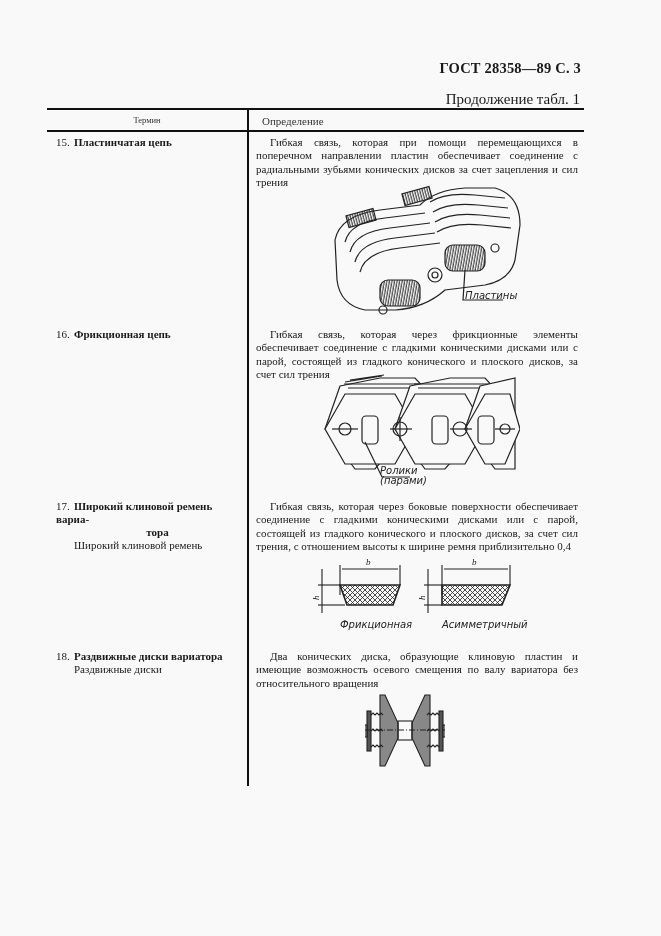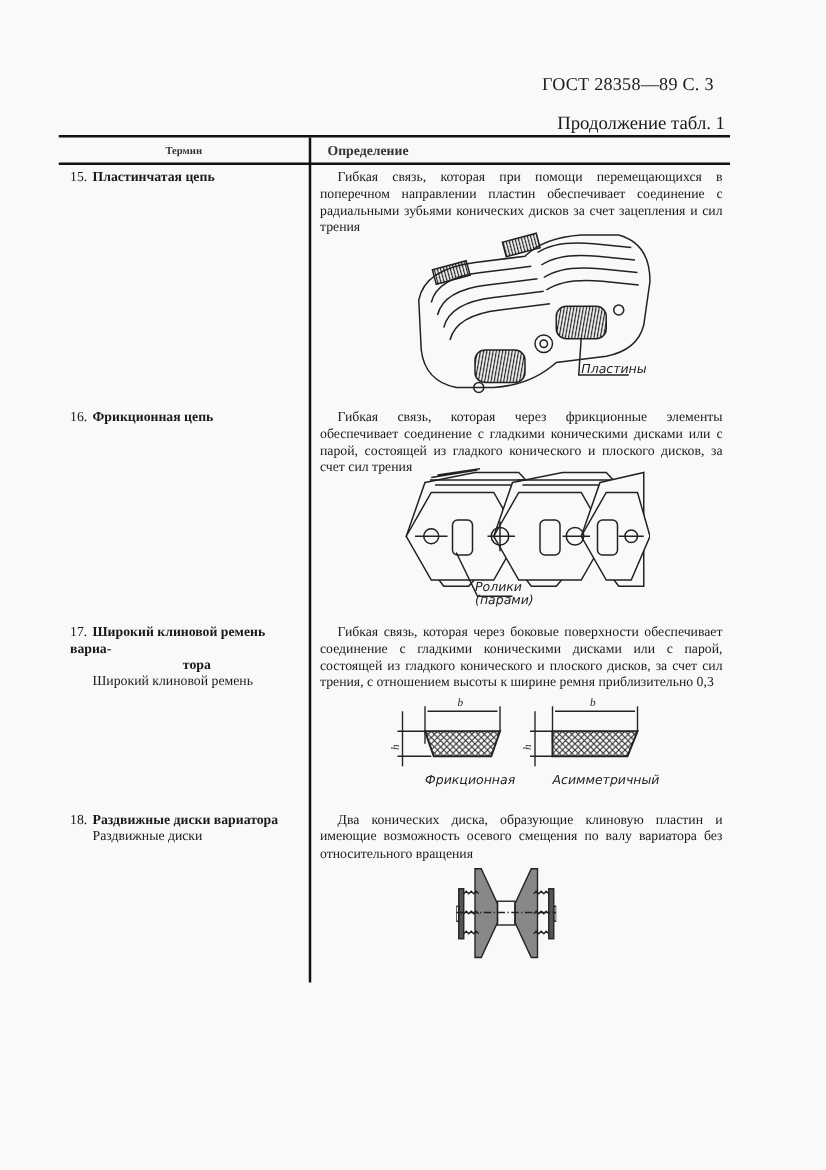--- a/index.html
+++ b/index.html
@@ -1,33 +1,33 @@
 <!DOCTYPE html>
 <html><head>
 <meta charset="utf-8">
 <style>
   html, body { margin: 0; padding: 0; }
   body {
     width: 661px; height: 936px; background: #f9f9f9; position: relative;
     font-family: "Liberation Serif", "DejaVu Serif", serif; color: #1a1a1a; overflow: hidden;
   }
   .page-header {
-    position: absolute; right: 90px; top: 60px;
-    font-weight: normal; font-size: 14.5px; letter-spacing: 0.2px;
+    position: absolute; right: 80px; top: 60px;
+    font-weight: bold; font-size: 14.5px; letter-spacing: 0.2px;
   }
   .continuation {
     position: absolute; right: 81px; top: 91px;
     font-size: 15px;
   }
   .rule { position: absolute; background: #111; }
   .rule.top { left: 47px; width: 537px; top: 108px; height: 2px; }
   .rule.head { left: 47px; width: 537px; top: 130px; height: 2px; }
   .rule.vdiv { left: 247px; width: 1.5px; top: 110px; height: 676px; }
   .th {
-    position: absolute; top: 115px; font-size: 8.5px; text-align: center; color: #333; font-weight: bold;
+    position: absolute; top: 115px; font-size: 8.5px; text-align: center; color: #333;
   }
   .th.terms { left: 47px; width: 200px; }
   .th.def { left: 248px; width: 336px; }
 
   .term {
     position: absolute; left: 56px; width: 185px; font-size: 11px; line-height: 13px;
   }
   .term .num { display: inline-block; width: 18px; }
   .term .name { font-weight: bold; }
   .term .syn { padding-left: 18px; display: block; }
@@ -130,21 +130,21 @@
     <span>Ролики</span><br>
     <span>(парами)</span>
   </div>
 </div>
 
 <div class="term" style="top:500px">
   <span class="num">17.</span><span class="name">Широкий клиновой ремень вариа-</span>
   <span class="cont">тора</span>
   <span class="syn">Широкий клиновой ремень</span>
 </div>
-<div class="def" style="top:500px">Гибкая связь, которая через боковые поверхности обеспечивает соединение с гладкими коническими дисками или с парой, состоящей из гладкого конического и плоского дисков, за счет сил трения, с отношением высоты к ширине ремня приблизительно 0,3</div>
+<div class="def" style="top:500px">Гибкая связь, которая через боковые поверхности обеспечивает соединение с гладкими коническими дисками или с парой, состоящей из гладкого конического и плоского дисков, за счет сил трения, с отношением высоты к ширине ремня приблизительно 0,4</div>
 <div class="fig" style="left:300px;top:555px;width:230px;height:80px">
   <svg width="230" height="60" viewBox="0 0 230 60" fill="none" stroke="#222" stroke-width="1.1">
     <defs>
       <pattern id="xh" width="5" height="5" patternUnits="userSpaceOnUse">
         <path d="M0 0 L5 5 M5 0 L0 5" stroke="#222" stroke-width="0.8"></path>
       </pattern>
     </defs>
     <line x1="40" y1="10" x2="40" y2="40"></line>
       <line x1="100" y1="10" x2="100" y2="30"></line>
     <line x1="42" y1="14" x2="98" y2="14"></line>

